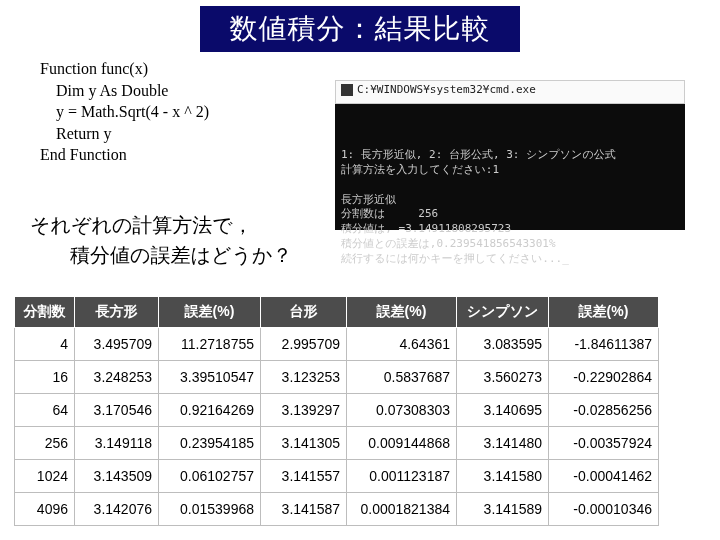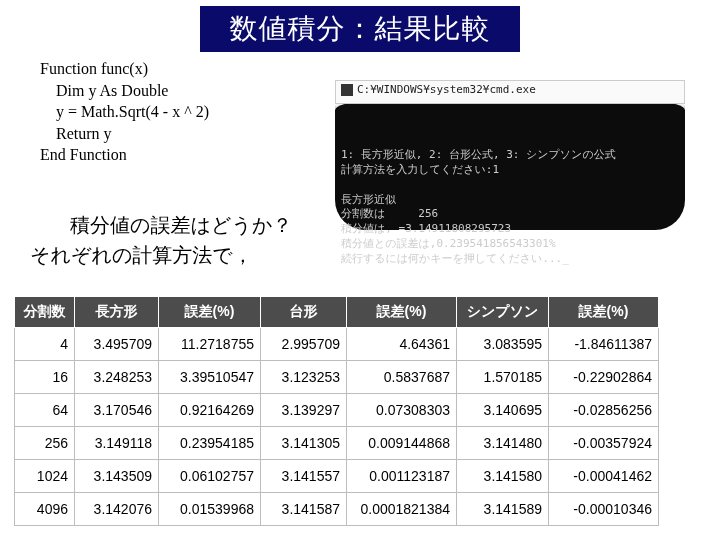--- a/index.html
+++ b/index.html
@@ -37,21 +37,20 @@
     position: absolute;
     top: 80px;
     left: 335px;
     width: 350px;
     height: 150px;
     background: #0c0c0c;
     color: #cccccc;
     font-family: "MS Gothic", monospace;
     font-size: 11px;
     border-top: 22px solid #f0f0f0;
-    border-radius: 30px;
   }
   .console-wrap::before {
     content: "";
     position: absolute;
     top: -22px; left: 0; right: 0; height: 22px;
     background: #fafafa;
     border: 1px solid #ccc;
   }
   .console-title {
     position: absolute;
@@ -138,22 +137,22 @@
 計算方法を入力してください:1
 
 長方形近似
 分割数は     256
 積分値は, =3.14911808295723
 積分値との誤差は,0.239541856543301%
 続行するには何かキーを押してください..._</pre>
 </div>
 
 <div class="question">
+  <div>それぞれの計算方法で，</div>
   <div>　　積分値の誤差はどうか？</div>
-  <div>それぞれの計算方法で，</div>
 </div>
 
 <table class="results">
   <colgroup>
     <col class="col-n">
       <col class="col-a">
       <col class="col-b">
       <col class="col-c">
       <col class="col-d">
       <col class="col-e">
@@ -179,21 +178,21 @@
       <td>4.64361</td>
       <td>3.083595</td>
       <td>-1.84611387</td>
     </tr>
     <tr>
       <td class="n">16</td>
       <td>3.248253</td>
       <td>3.39510547</td>
       <td>3.123253</td>
       <td>0.5837687</td>
-      <td>1.570185</td>
+      <td>3.560273</td>
       <td>-0.22902864</td>
     </tr>
     <tr>
       <td class="n">64</td>
       <td>3.170546</td>
       <td>0.92164269</td>
       <td>3.139297</td>
       <td>0.07308303</td>
       <td>3.140695</td>
       <td>-0.02856256</td>

